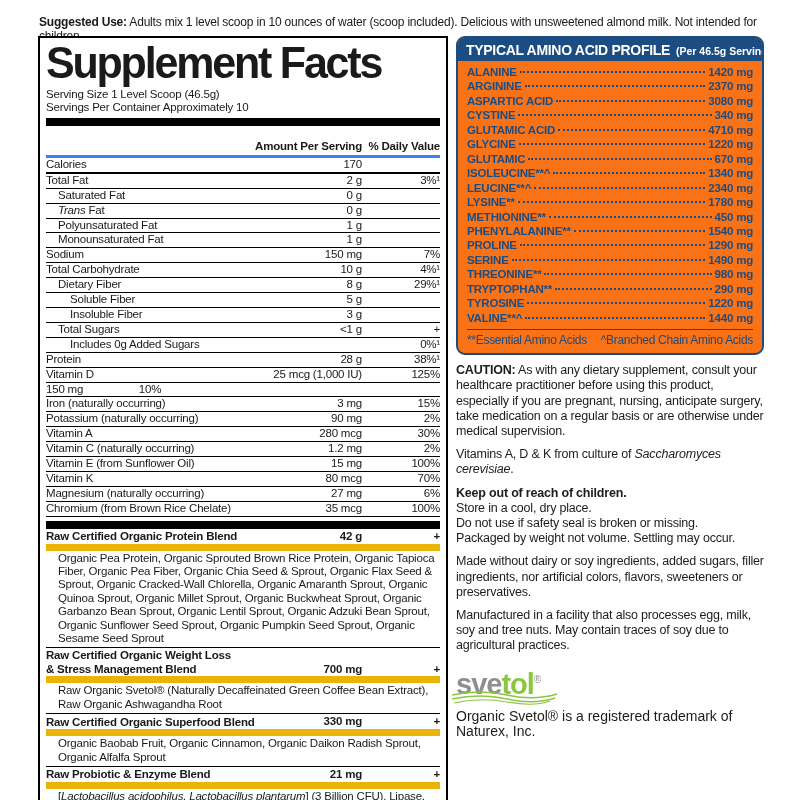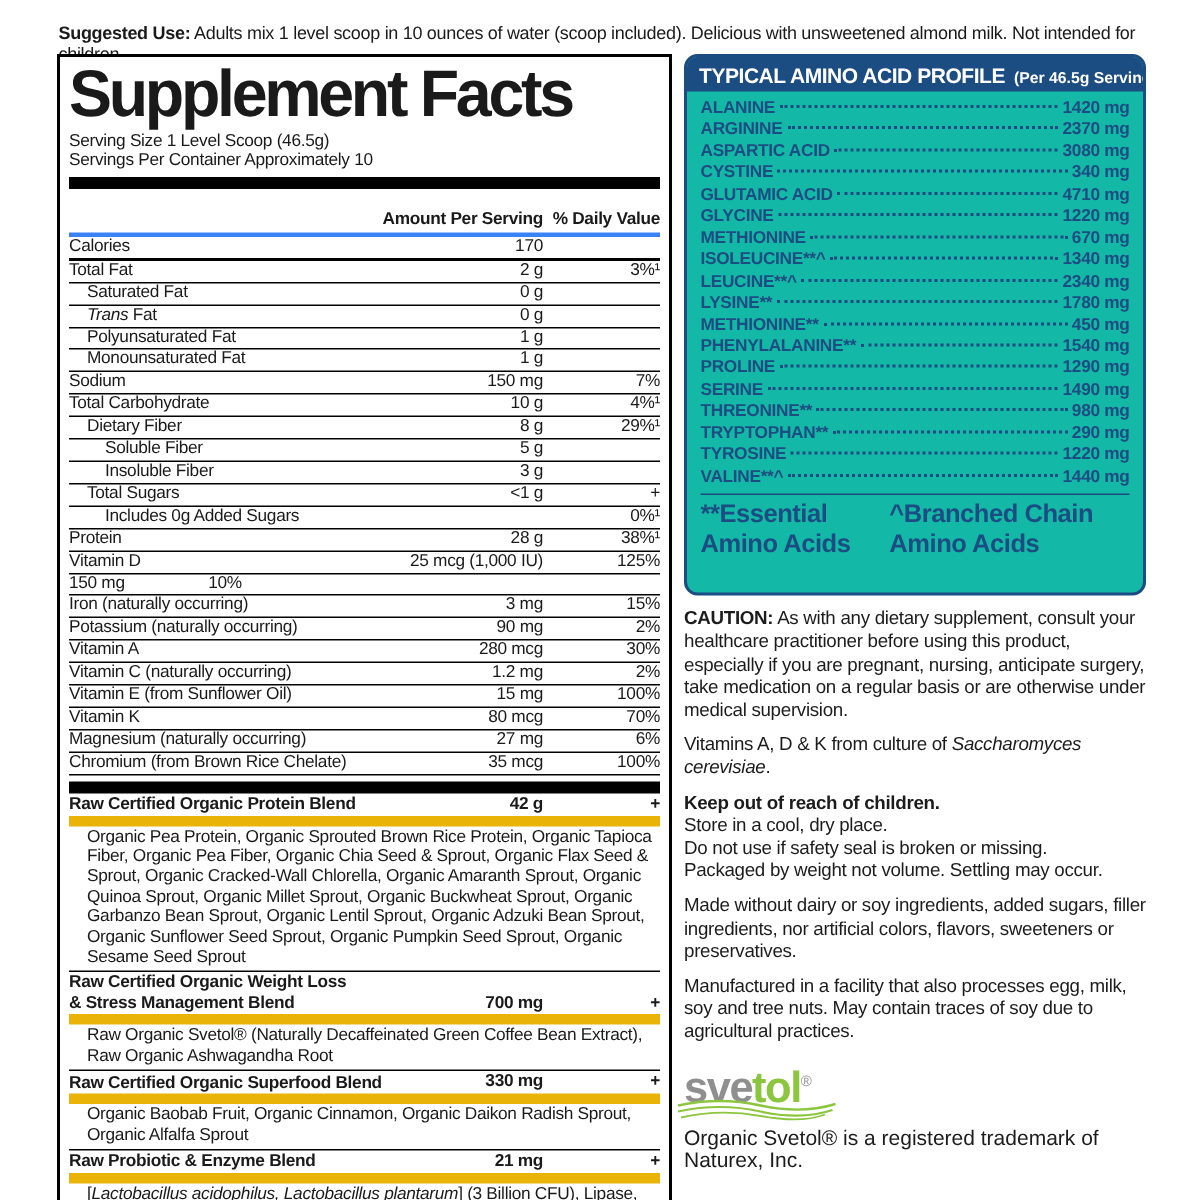--- a/index.html
+++ b/index.html
@@ -28,28 +28,28 @@
   .ind1 { padding-left:12px; }
   .ind2 { padding-left:24px; }
 
   .sf-blends .sf-blend-head { font-weight:bold; border-bottom:7px solid #eab308; padding-top:1px; }
   .sf-blend-head .sf-name div { line-height:13.5px; }
   .sf-desc { font-size:11.5px; line-height:13.4px; letter-spacing:-0.2px; padding:1px 0 2px 12px; border-bottom:1px solid #000; }
   .sf-blend:last-child .sf-desc { border-bottom:none; }
 
   
   .right-col { position:absolute; left:456px; top:36px; width:308px; }
-  .aa-box { border:2.5px solid #1b4c82; border-radius:9px; overflow:hidden; background:#14b8a6; }
+  .aa-box { border:2.5px solid #1b4c82; border-radius:9px; overflow:hidden; background:#f97316; }
   .aa-head { background:#1b4c82; color:#fff; padding:4px 8px 3px; display:flex; align-items:baseline; gap:6px; }
   .aa-title { font-size:14px; font-weight:bold; letter-spacing:-0.3px; white-space:nowrap; }
   .aa-sub { font-size:10.5px; font-weight:bold; white-space:nowrap; }
   .aa-body { padding:4px 9px 2px; }
   .aa-row { display:flex; align-items:baseline; color:#1b4c82; font-weight:bold; font-size:11.5px; line-height:14.45px; letter-spacing:-0.2px; }
   .aa-dots { flex:1; border-bottom:2px dotted #1b4c82; margin:0 3px; transform:translateY(-3px); }
-  .aa-foot { display:flex; justify-content:space-between; border-top:1.5px solid #1b4c82; margin:2px 9px 0; padding:3px 0 22px; color:#1b4c82; font-weight:bold; font-size:17px; letter-spacing:-0.3px; }
+  .aa-foot { display:flex; justify-content:space-between; border-top:1.5px solid #1b4c82; margin:2px 9px 0; padding:3px 0 6px; color:#1b4c82; font-weight:normal; font-size:12px; letter-spacing:-0.3px; }
 
   .r-block { width:308px; font-size:12.5px; line-height:15.2px; letter-spacing:-0.2px; color:#1c1c1c; }
   .mt8 { margin-top:8px; }
   .r-block b { font-weight:bold; }
   .r-line { display:block; }
 
   .svetol { margin-top:12px; }
   .svetol-word { font-size:29px; font-weight:bold; letter-spacing:-1px; line-height:28px; }
   .svetol-gray { color:#8f8f8f; }
   .svetol-green { color:#8cc63e; }
@@ -281,21 +281,21 @@
             <span>GLUTAMIC ACID</span>
             <span class="aa-dots"></span>
             <span>4710 mg</span>
           </div>
           <div class="aa-row">
             <span>GLYCINE</span>
             <span class="aa-dots"></span>
             <span>1220 mg</span>
           </div>
           <div class="aa-row">
-            <span>METHIONINE</span>
+            <span>GLUTAMIC</span>
             <span class="aa-dots"></span>
             <span>670 mg</span>
           </div>
           <div class="aa-row">
             <span>ISOLEUCINE**^</span>
             <span class="aa-dots"></span>
             <span>1340 mg</span>
           </div>
           <div class="aa-row">
             <span>LEUCINE**^</span>

